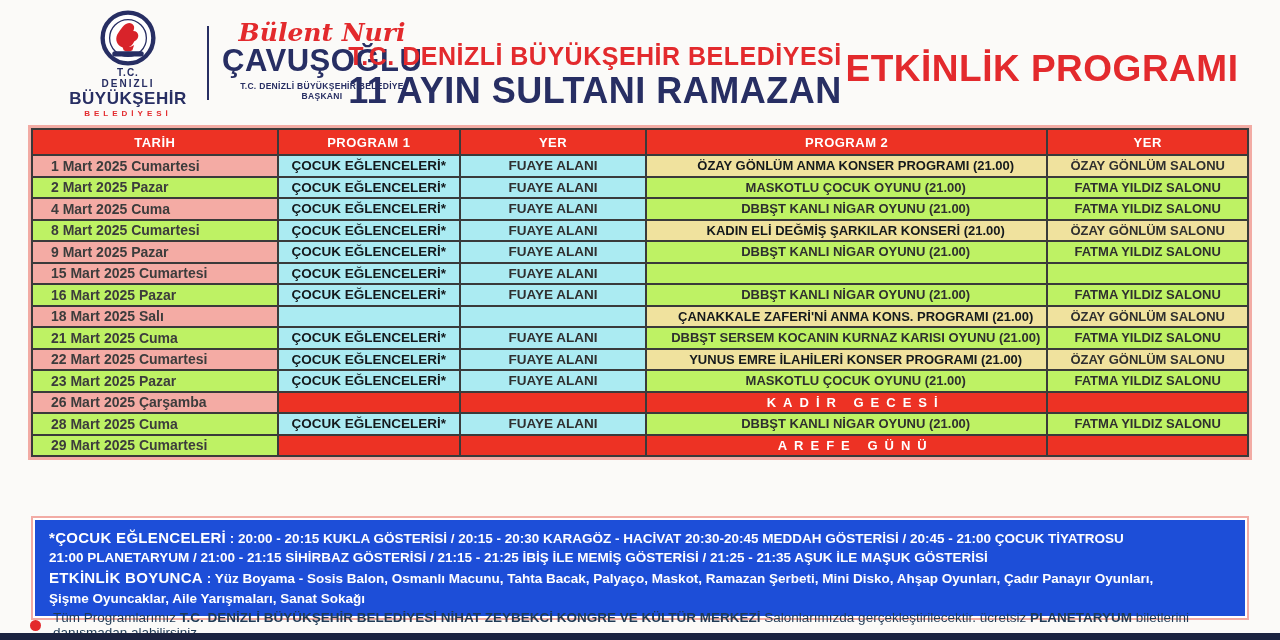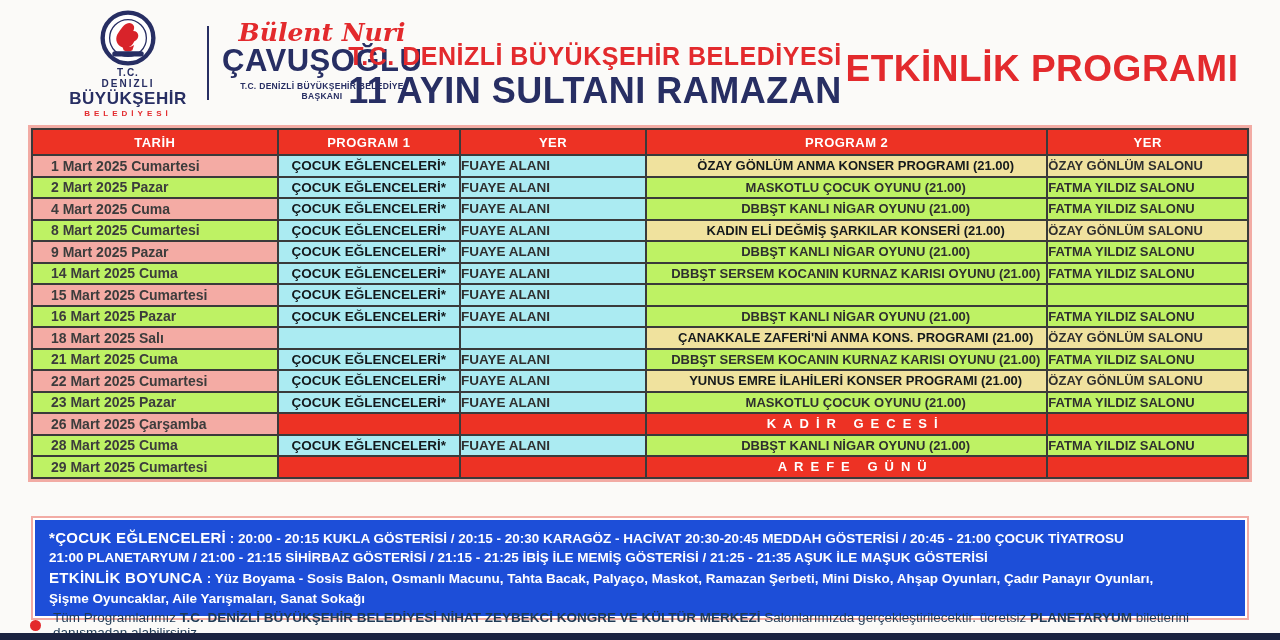--- a/index.html
+++ b/index.html
@@ -26,23 +26,23 @@
   .program-title { position:absolute; left:842px; top:48px; width:400px; text-align:center; font-size:37px; font-weight:800; color:#E32A2D; letter-spacing:0.5px; }
 
   
   .table-wrap { position:absolute; left:28px; top:125px; width:1224px; border:3px solid #F2ABA4; background:#fff; }
   table { width:100%; border-collapse:collapse; table-layout:fixed; }
   th, td { border:2px solid #3A3A3A; overflow:hidden; white-space:nowrap; }
   th { background:#ED3224; color:#fff; font-size:13px; font-weight:800; height:26px; text-align:center; letter-spacing:0.5px; }
   td { height:21.5px; font-size:13px; }
   td:nth-child(1) { text-align:left; padding-left:18px; font-size:14px; font-weight:600; color:#3C3C3C; }
   td:nth-child(2) { text-align:center; font-weight:800; color:#14191c; font-size:13.5px; }
-  td:nth-child(3) { font-weight:600; color:#2f2f2f; font-size:13.5px; }
+  td:nth-child(3) { text-align:center; font-weight:600; color:#2f2f2f; font-size:13.5px; }
   td:nth-child(4) { text-align:center; padding-left:18px; font-weight:600; color:#2f2f2f; }
-  td:nth-child(5) { text-align:left; font-weight:600; color:#2f2f2f; }
+  td:nth-child(5) { text-align:center; font-weight:600; color:#2f2f2f; }
   td.bold { font-weight:800; color:#14191c; }
   td.special { color:#ffffff; font-weight:800; letter-spacing:7px; }
   .bg-white { background:#bef264; }
   .bg-pink { background:#F4ABA4; }
   .bg-cyan { background:#ABEBF2; }
   .bg-yellow { background:#F0E29E; }
   .bg-red { background:#ED3224; }
 
   
   .footer-box-outer { position:absolute; left:31px; top:516px; width:1218px; border:2px solid #F2ABA4; background:#fff; padding:2px; }
@@ -143,27 +143,20 @@
     </tr>
 
     <tr>
       <td class="bg-pink">9 Mart 2025 Pazar</td>
       <td class="bg-cyan">ÇOCUK EĞLENCELERİ*</td>
       <td class="bg-cyan">FUAYE ALANI</td>
       <td class="bg-white">DBBŞT KANLI NİGAR OYUNU  (21.00)</td>
       <td class="bg-white">FATMA YILDIZ SALONU</td>
     </tr>
 
-    <tr>
-      <td class="bg-white">14 Mart 2025 Cuma</td>
-      <td class="bg-cyan">ÇOCUK EĞLENCELERİ*</td>
-      <td class="bg-cyan">FUAYE ALANI</td>
-      <td class="bg-white">DBBŞT SERSEM KOCANIN KURNAZ KARISI OYUNU (21.00)</td>
-      <td class="bg-white">FATMA YILDIZ SALONU</td>
-    </tr>
 
     <tr>
       <td class="bg-pink">15 Mart 2025 Cumartesi</td>
       <td class="bg-cyan">ÇOCUK EĞLENCELERİ*</td>
       <td class="bg-cyan">FUAYE ALANI</td>
       <td class="bg-white"></td>
       <td class="bg-white"></td>
     </tr>
 
     <tr>

